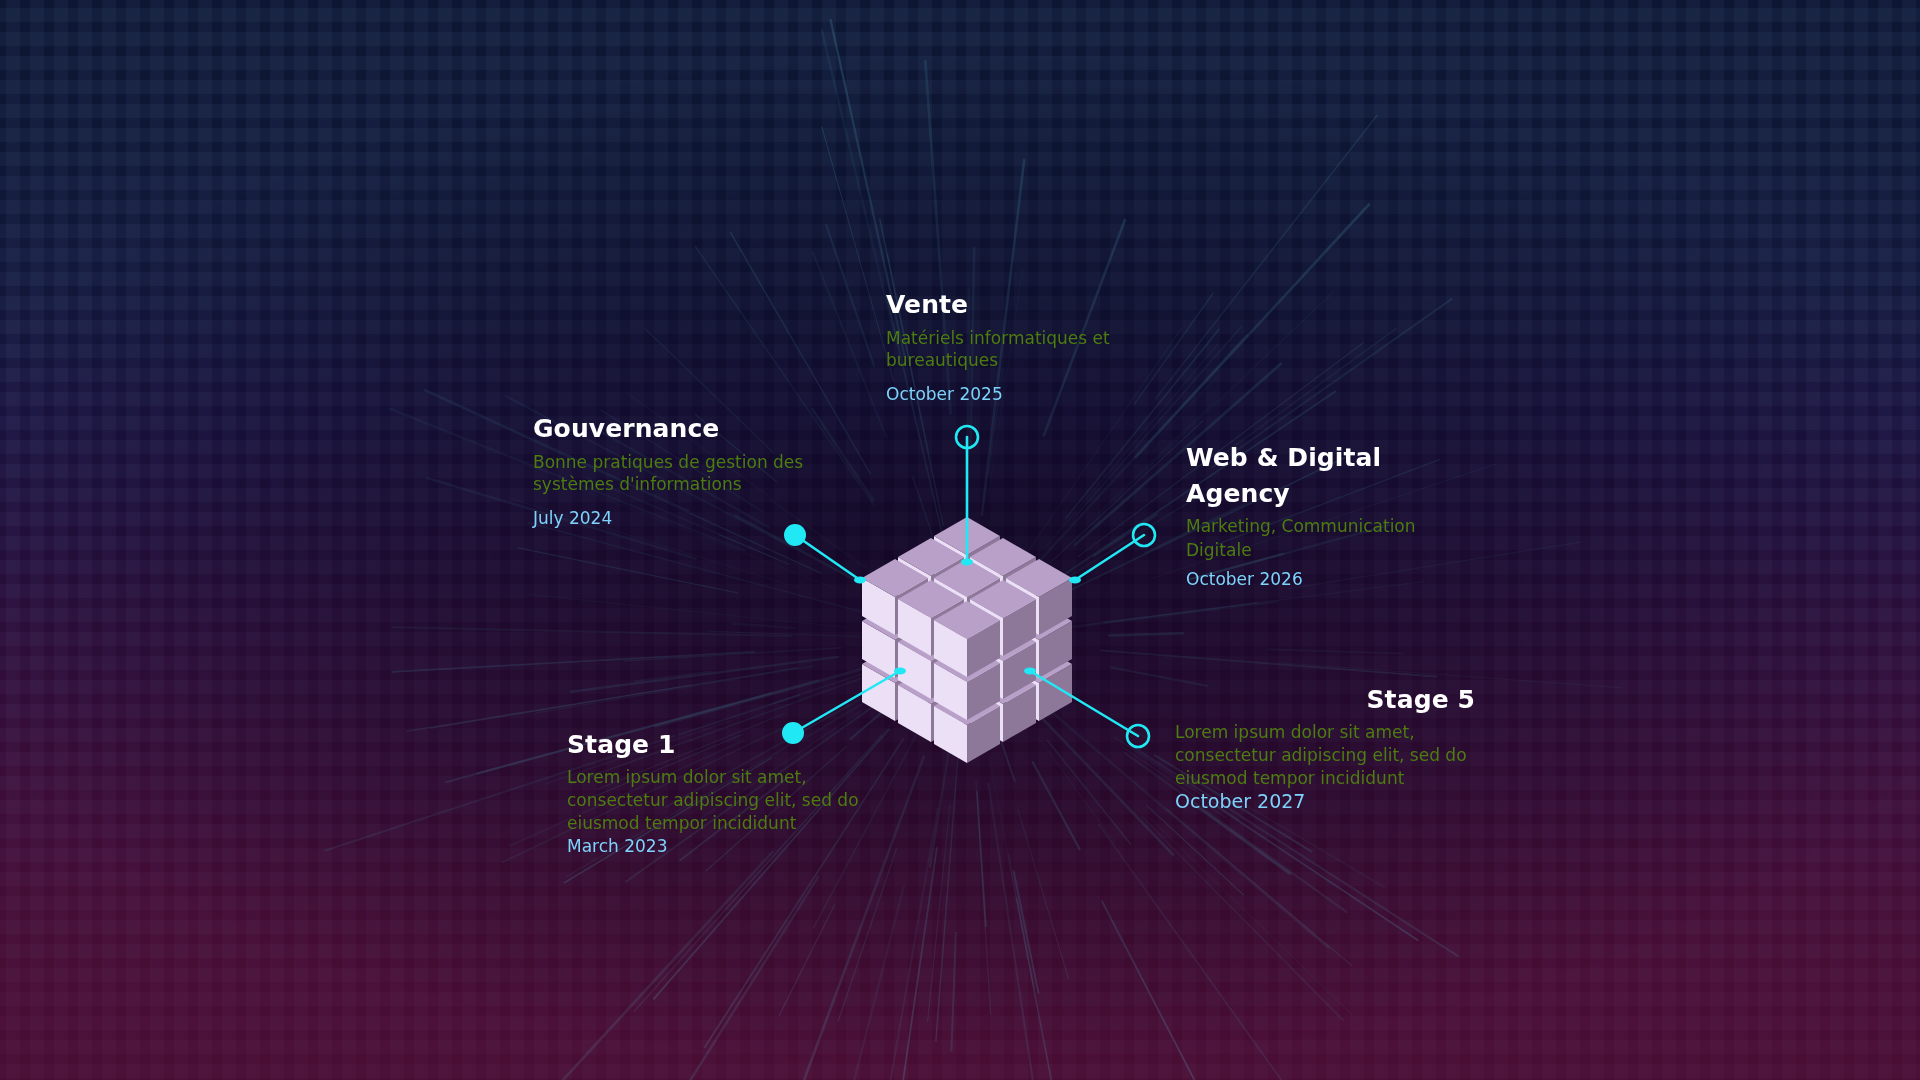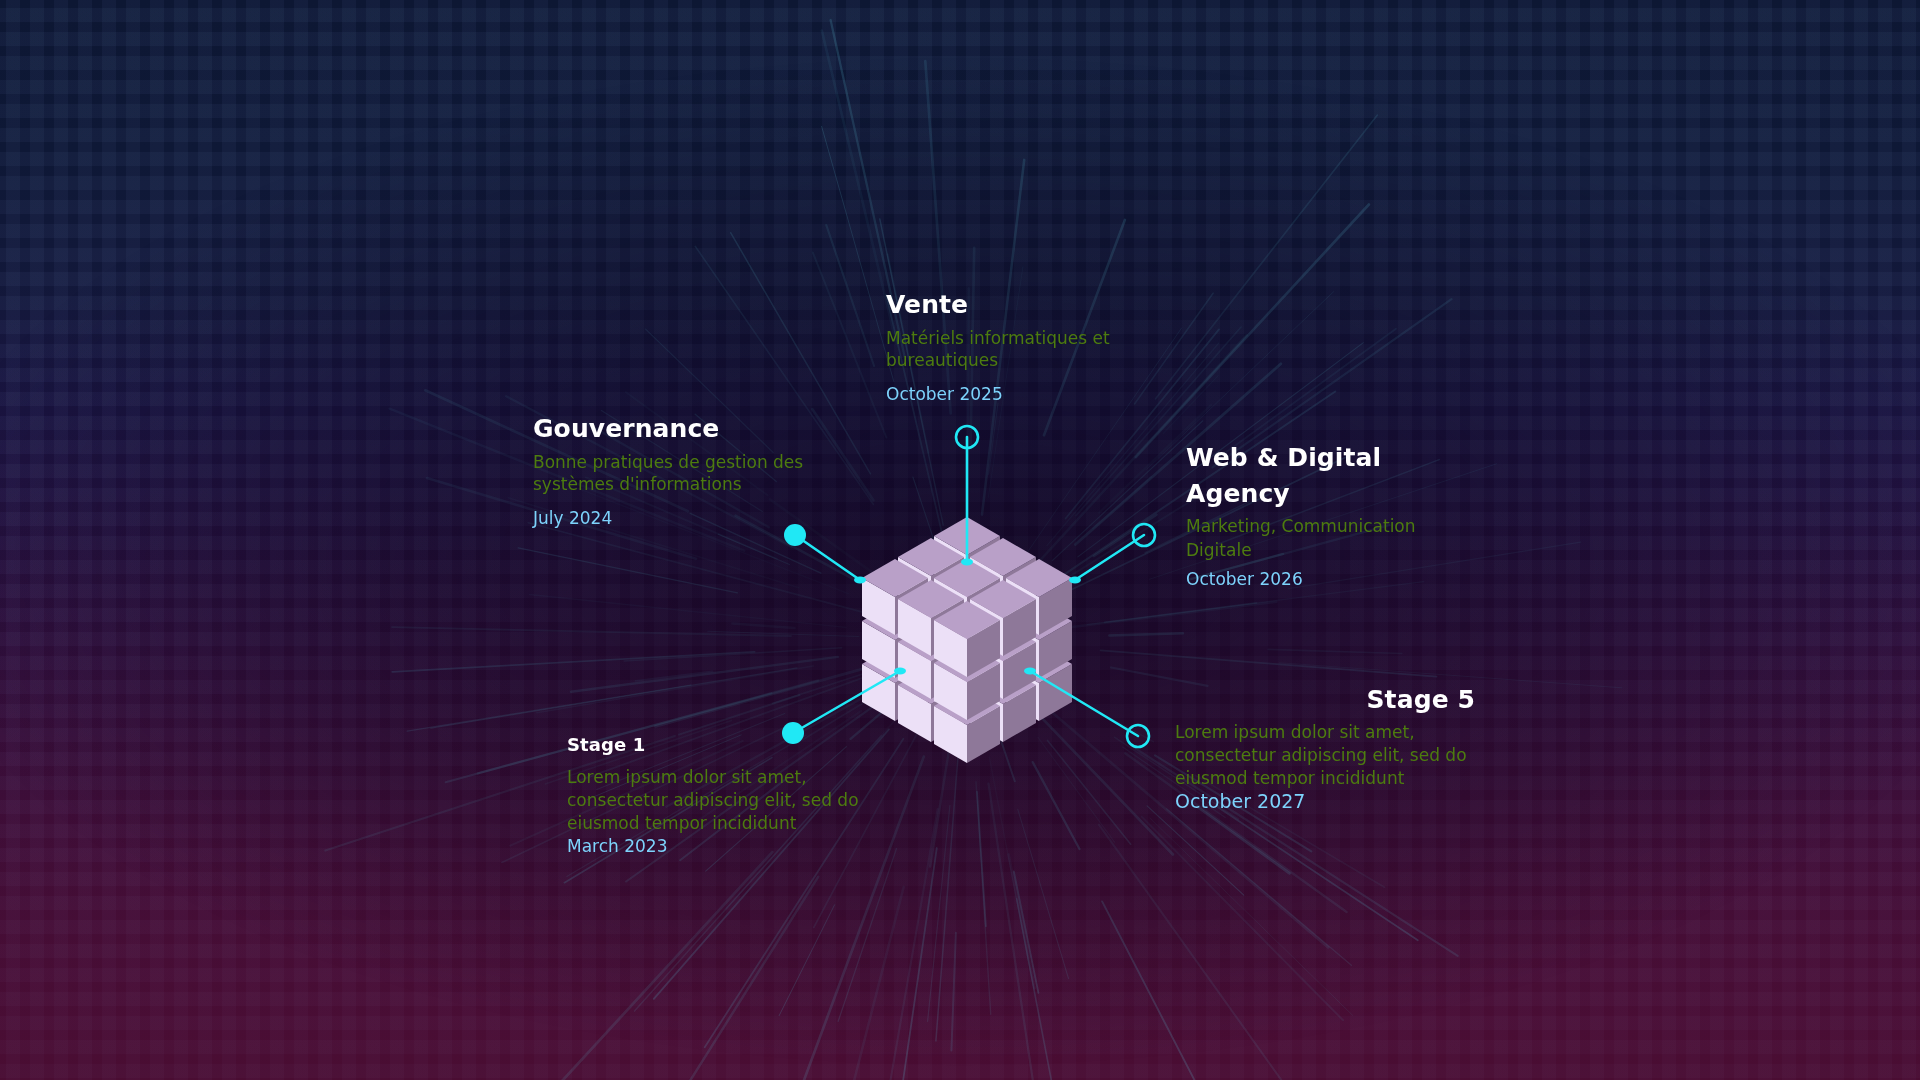--- a/index.html
+++ b/index.html
@@ -102,21 +102,21 @@
   #node-gouvernance .date  { font-size: 17px; line-height: 22px; margin-top: 12px; }
 
   
   #node-web { left: 1186px; top: 440px; width: 300px; }
   #node-web .title { font-size: 25px; line-height: 36px; margin-bottom: 2px; }
   #node-web .desc  { font-size: 17px; line-height: 24px; }
   #node-web .date  { font-size: 17px; line-height: 22px; margin-top: 6px; }
 
   
   #node-stage1 { left: 567px; top: 730px; width: 300px; }
-  #node-stage1 .title { font-size: 18px; line-height: 30px; margin-bottom: 6px; }
+  #node-stage1 .title { font-size: 25px; line-height: 30px; margin-bottom: 6px; }
   #node-stage1 .desc  { font-size: 17px; line-height: 23px; }
   #node-stage1 .date  { font-size: 17px; line-height: 22px; margin-top: 0px; }
 
   
   #node-stage5 { left: 1175px; top: 685px; width: 300px; }
   #node-stage5 .title { font-size: 25px; line-height: 30px; margin-bottom: 6px; text-align: right; }
   #node-stage5 .desc  { font-size: 17px; line-height: 23px; }
   #node-stage5 .date  { font-size: 19px; line-height: 22px; margin-top: 0px; }
 </style>
 </head>

